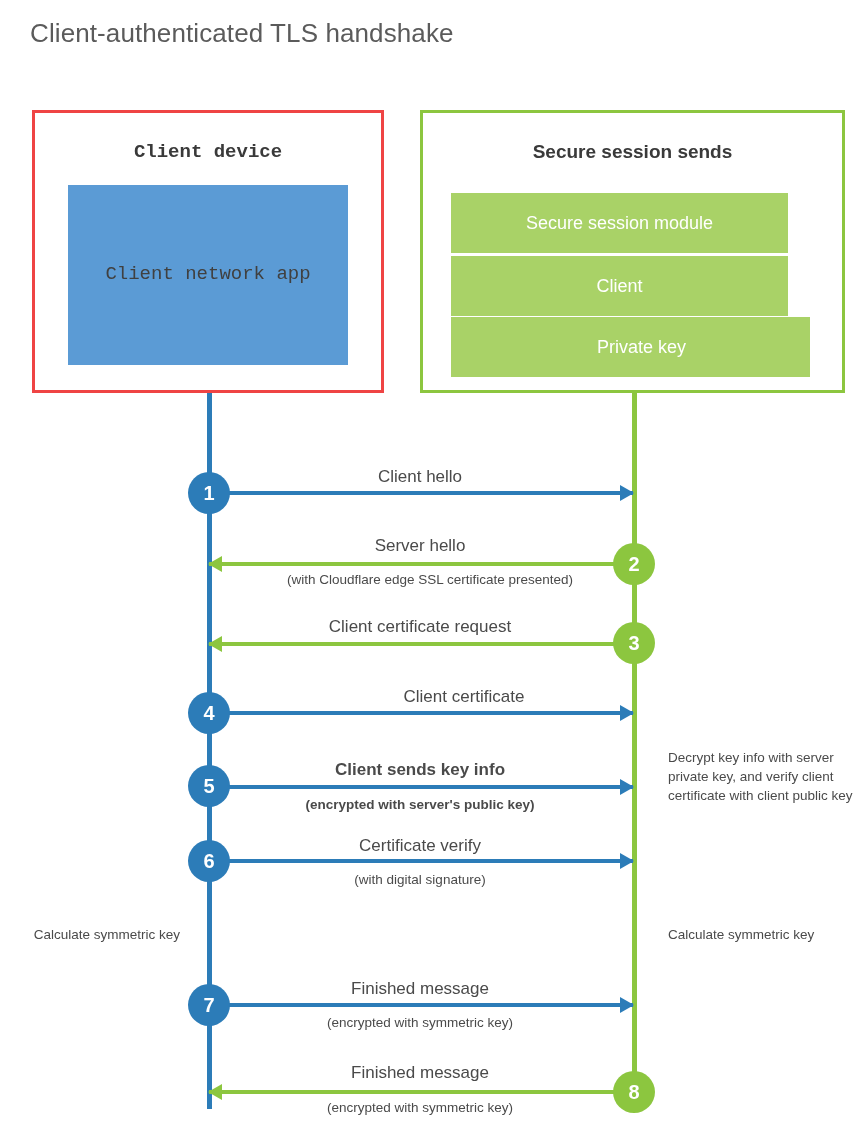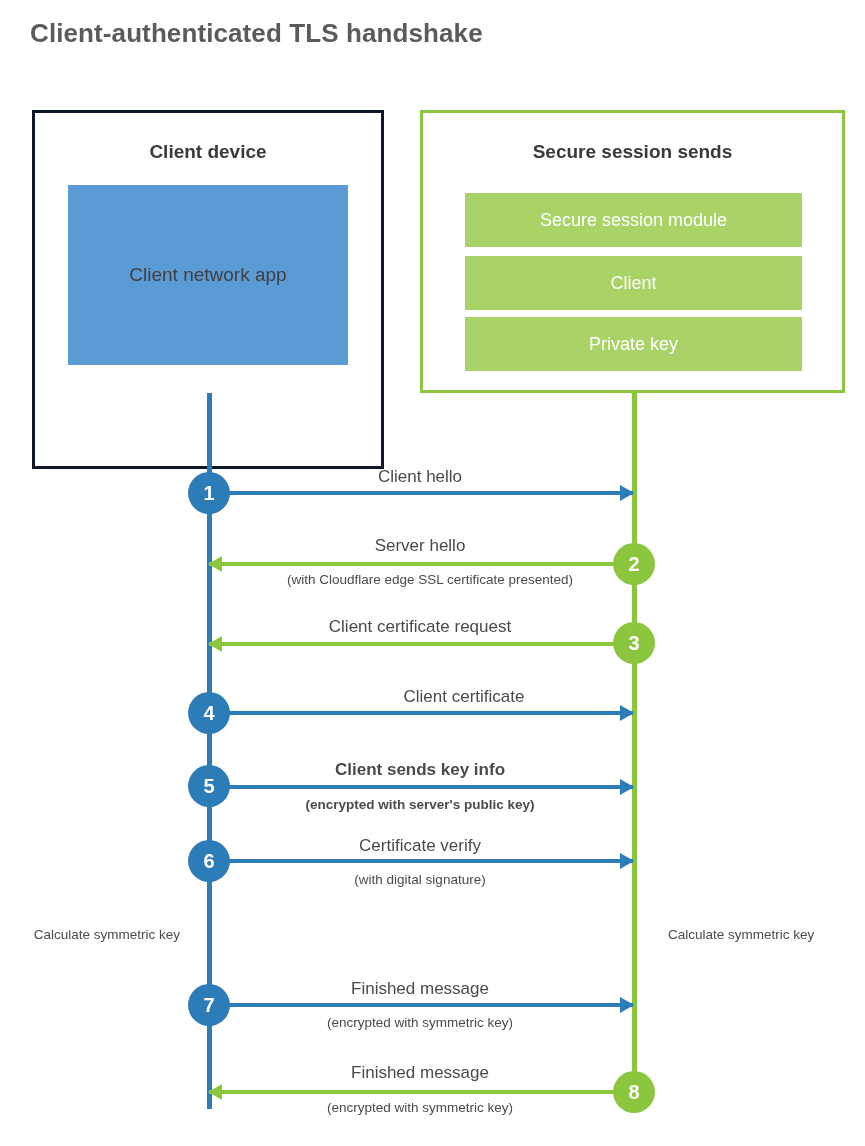--- a/index.html
+++ b/index.html
@@ -9,46 +9,46 @@
     font-family:"Liberation Sans", sans-serif;
     color:#4a4a4a;
     position:relative;
     overflow:hidden;
   }
   #canvas{position:absolute;left:0;top:0;width:865px;height:1146px;}
 
   
   .title{
     position:absolute;left:30px;top:18px;
-    font-size:26px;font-weight:700;color:#5b5b5b;
+    font-size:26px;font-weight:400;color:#5b5b5b;
     letter-spacing:.1px;white-space:nowrap;
   }
 
   
   .party-box{position:absolute;background:#ffffff;box-sizing:border-box;}
-  .party-box.client{left:32px;top:110px;width:352px;height:359px;border:3px solid #0f172a;}
+  .party-box.client{left:32px;top:110px;width:352px;height:283px;border:3px solid #ef4444;font-family:Liberation Mono, monospace;}
   .party-box.server{left:420px;top:110px;width:425px;height:283px;border:3px solid #8cc63f;}
   .party-title{
     position:absolute;left:0;right:0;top:28px;
     text-align:center;font-size:19px;font-weight:700;color:#3a3a3a;
   }
   .client-app{
     position:absolute;left:33px;top:72px;width:280px;height:180px;
     background:#5b9bd5;color:#404040;font-size:19px;
     display:flex;align-items:center;justify-content:center;text-align:center;
     line-height:1.32;
   }
   .server-bar{
-    position:absolute;left:42px;width:337px;height:54px;
+    position:absolute;left:28px;width:337px;height:60px;
     background:#a9d267;color:#ffffff;font-size:18px;
     display:flex;align-items:center;justify-content:center;text-align:center;
   }
   .server-bar.b1{top:80px;}
   .server-bar.b2{top:143px;}
-  .server-bar.b3{top:204px;}
+  .server-bar.b3{top:204px;padding-left:22px;}
 
   
   .lifeline{position:absolute;width:5px;}
   .lifeline.client{left:207px;top:393px;height:716px;background:#2c7cb8;}
   .lifeline.server{left:632px;top:393px;height:700px;background:#8cc63f;}
 
   
   .arrow{position:absolute;height:4px;}
   .arrow.blue{background:#2c7cb8;}
   .arrow.green{background:#8cc63f;}
@@ -131,20 +131,21 @@
   </div>
   <div class="step blue" style="left:188px;top:692px;">4</div>
 
   <div class="msg-label" style="left:420px;top:760px;font-weight:bold;">Client sends key info</div>
   <div class="arrow blue" style="left:209px;top:785px;width:424px;">
     <span class="head right"></span>
   </div>
   <div class="msg-sub" style="left:420px;top:797px;font-weight:bold;">(encrypted with server's public key)</div>
   <div class="step blue" style="left:188px;top:765px;">5</div>
 
+  <div class="note right-side" style="top:748px;">Decrypt key info with server private key, and verify client certificate with client public key</div>
 
   <div class="msg-label" style="left:420px;top:836px;">Certificate verify</div>
   <div class="arrow blue" style="left:209px;top:859px;width:424px;">
     <span class="head right"></span>
   </div>
   <div class="msg-sub" style="left:420px;top:872px;">(with digital signature)</div>
   <div class="step blue" style="left:188px;top:840px;">6</div>
 
   <div class="note left" style="top:925px;">Calculate symmetric key</div>
   <div class="note right-side" style="top:925px;">Calculate symmetric key</div>

